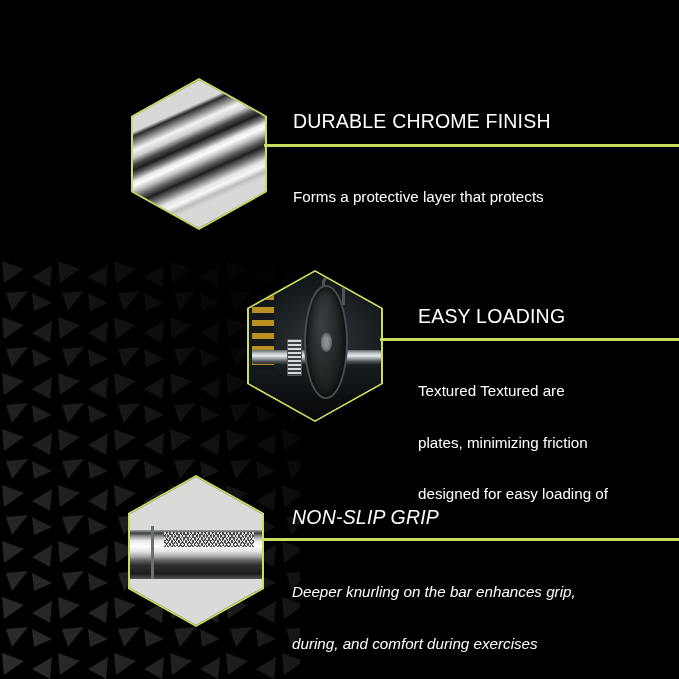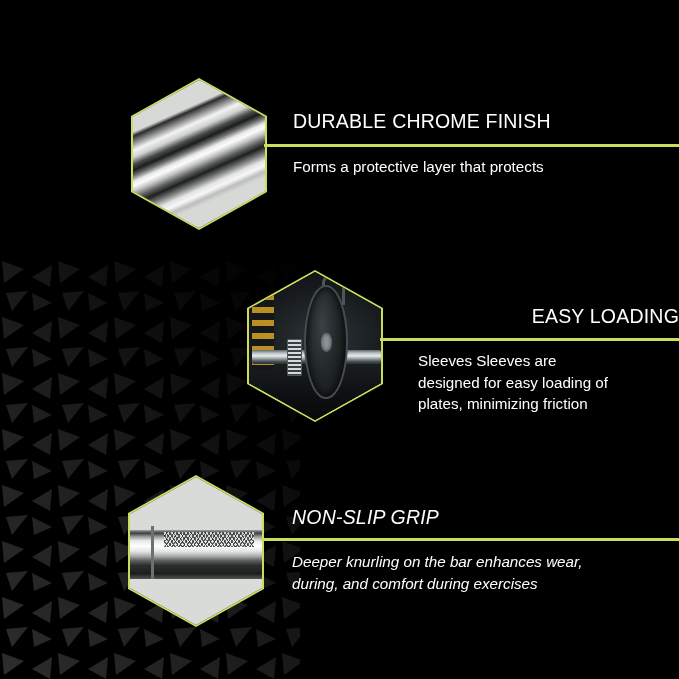--- a/index.html
+++ b/index.html
@@ -236,21 +236,21 @@
     position: absolute;
     height: 3px;
     background: #cadd5c;
   }
   .feature-desc {
     color: #ffffff;
     font-size: 15.2px;
     line-height: 21.5px;
     font-weight: 400;
   }
-  .feature-desc span { display: block; white-space: nowrap; }
+  .feature-desc span { display: block; white-space: nowrap; margin-top: 30px; }
 </style>
 </head>
 <body>
 
 <div id="page">
 
   <svg id="triangle-pattern" viewBox="0 0 300 420" preserveAspectRatio="none">
     <defs>
       <pattern id="tri" width="56" height="56" patternUnits="userSpaceOnUse">
         <polygon points="2,2 24,10 4,24" fill="#2d2d2d"></polygon>
@@ -304,30 +304,30 @@
           <div class="hook"></div>
           <div class="sleeve"></div>
           <div class="plate">
               <div class="plate-hole"></div>
             </div>
           <div class="collar"></div>
         </div>
       </div>
     </div>
 
-    <div class="text-col" style="left:418px; top:305px; width:261px;text-align:right;">
+    <div class="text-col" style="left:418px; top:305px; width:261px;">
       <div class="feature-title">EASY LOADING</div>
     </div>
 
     <div class="divider" style="left:380px; top:338px; width:299px;"></div>
 
     <div class="feature-desc" style="position:absolute; left:418px; top:350px; width:261px;">
-      <span>Sleeves Sleeves are</span>
+      <span>Textured Textured are</span>
+      <span>plates, minimizing friction</span>
       <span>designed for easy loading of</span>
-      <span>plates, minimizing friction</span>
     </div>
   </div>
 
   <div class="feature-row" style="left:0; top:12px; width:679px; height:640px;font-style:italic;">
 
     <div class="hex-wrap" style="left:128px; top:463px;">
       <div class="hex-outer"></div>
       <div class="hex-inner">
         <div class="img-knurl">
           <div class="shaft"></div>
@@ -338,18 +338,18 @@
       </div>
     </div>
 
     <div class="text-col" style="left:292px; top:494px; width:387px;">
       <div class="feature-title">NON-SLIP GRIP</div>
     </div>
 
     <div class="divider" style="left:261px; top:526px; width:418px;"></div>
 
     <div class="feature-desc" style="position:absolute; left:292px; top:539px; width:387px;">
-      <span>Deeper knurling on the bar enhances wear,</span>
+      <span>Deeper knurling on the bar enhances grip,</span>
       <span>during, and comfort during exercises</span>
     </div>
   </div>
 
 </div>
 
 </body></html>

